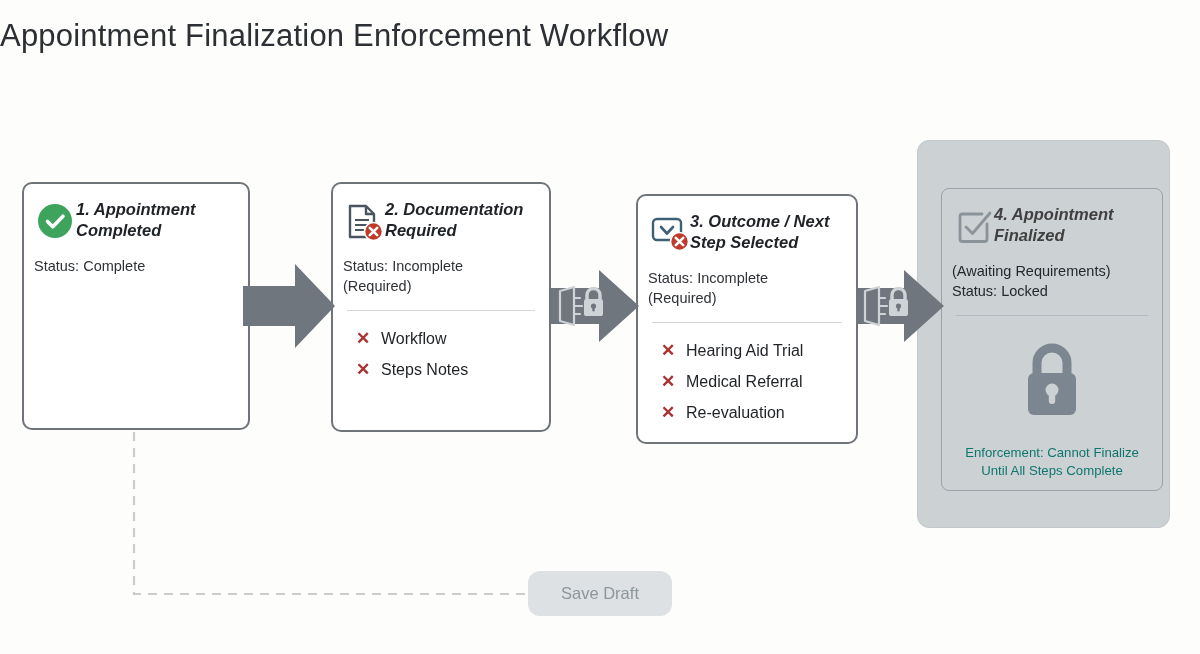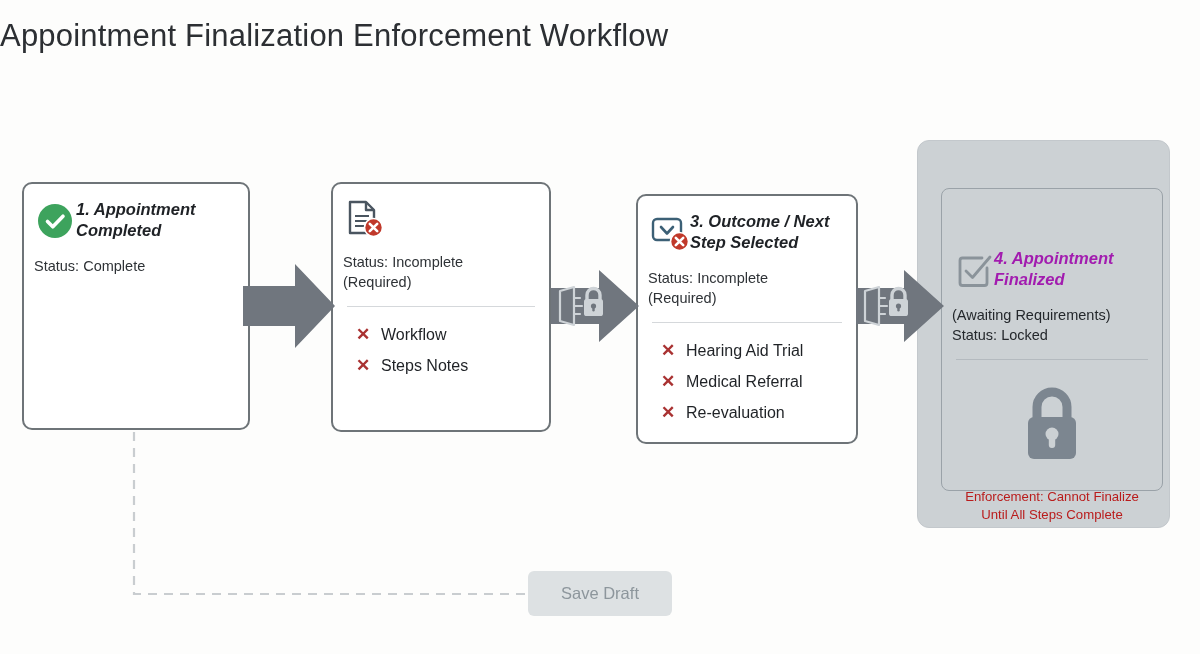--- a/index.html
+++ b/index.html
@@ -117,32 +117,32 @@
   .xmark {
     color: #a93232;
     font-size: 17px;
     font-weight: bold;
     line-height: 1;
     width: 16px;
     text-align: center;
   }
 
   
-  .c4 .card-title { color: #a21caf; margin-top: 44px; }
+  .c4 .card-title { color: #404040; }
   .c4 .card-status { color: #24282c; }
   .c4 .divider { background: #b4babf; }
   .lock-big {
     display: flex;
     justify-content: center;
     margin-top: 22px;
   }
   .enforce-note {
     text-align: center;
     font-size: 13.2px;
-    color: #b91c1c;
+    color: #0f766e;
     line-height: 1.4;
     margin-top: 22px;
     padding: 0 12px;
   }
 
   
   .arrow {
     position: absolute;
   }
   .arrow.a1 { left: 243px; top: 256px; }
@@ -152,21 +152,21 @@
   
   .draft-flow { position: absolute; left: 0; top: 0; }
   .save-draft-btn {
     position: absolute;
     left: 528px;
     top: 571px;
     width: 144px;
     height: 45px;
     background: #dde1e3;
     border: none;
-    border-radius: 6px;
+    border-radius: 12px;
     color: #8d969c;
     font-size: 16.5px;
     font-family: "Liberation Sans", sans-serif;
     cursor: default;
   }
 </style>
 </head>
 <body>
 
 <div id="canvas">
@@ -197,20 +197,21 @@
         <svg width="40" height="40" viewBox="0 0 40 40">
           <path d="M5 4 h16 l8 8 v23 h-24 z" fill="none" stroke="#4a5560" stroke-width="2.4" stroke-linejoin="round"></path>
           <path d="M21 4 v8 h8" fill="none" stroke="#4a5560" stroke-width="2.4" stroke-linejoin="round"></path>
           <line x1="10" y1="18" x2="24" y2="18" stroke="#4a5560" stroke-width="2"></line>
           <line x1="10" y1="23" x2="24" y2="23" stroke="#4a5560" stroke-width="2"></line>
           <line x1="10" y1="28" x2="19" y2="28" stroke="#4a5560" stroke-width="2"></line>
           <circle cx="28.5" cy="29.5" r="9" fill="#c0392b" stroke="#ffffff" stroke-width="1.6"></circle>
           <path d="M24.8 25.8 L32.2 33.2 M32.2 25.8 L24.8 33.2" stroke="#ffffff" stroke-width="2.6" stroke-linecap="round"></path>
         </svg>
       </div>
+      <div class="card-title">2. Documentation Required</div>
     </div>
     <div class="card-status">
       <div>Status: Incomplete</div>
       <div>(Required)</div>
     </div>
     <div class="divider"></div>
     <ul class="req-list">
       <li class="req-item">
         <span class="xmark">✕</span>
         <span>Workflow</span>

